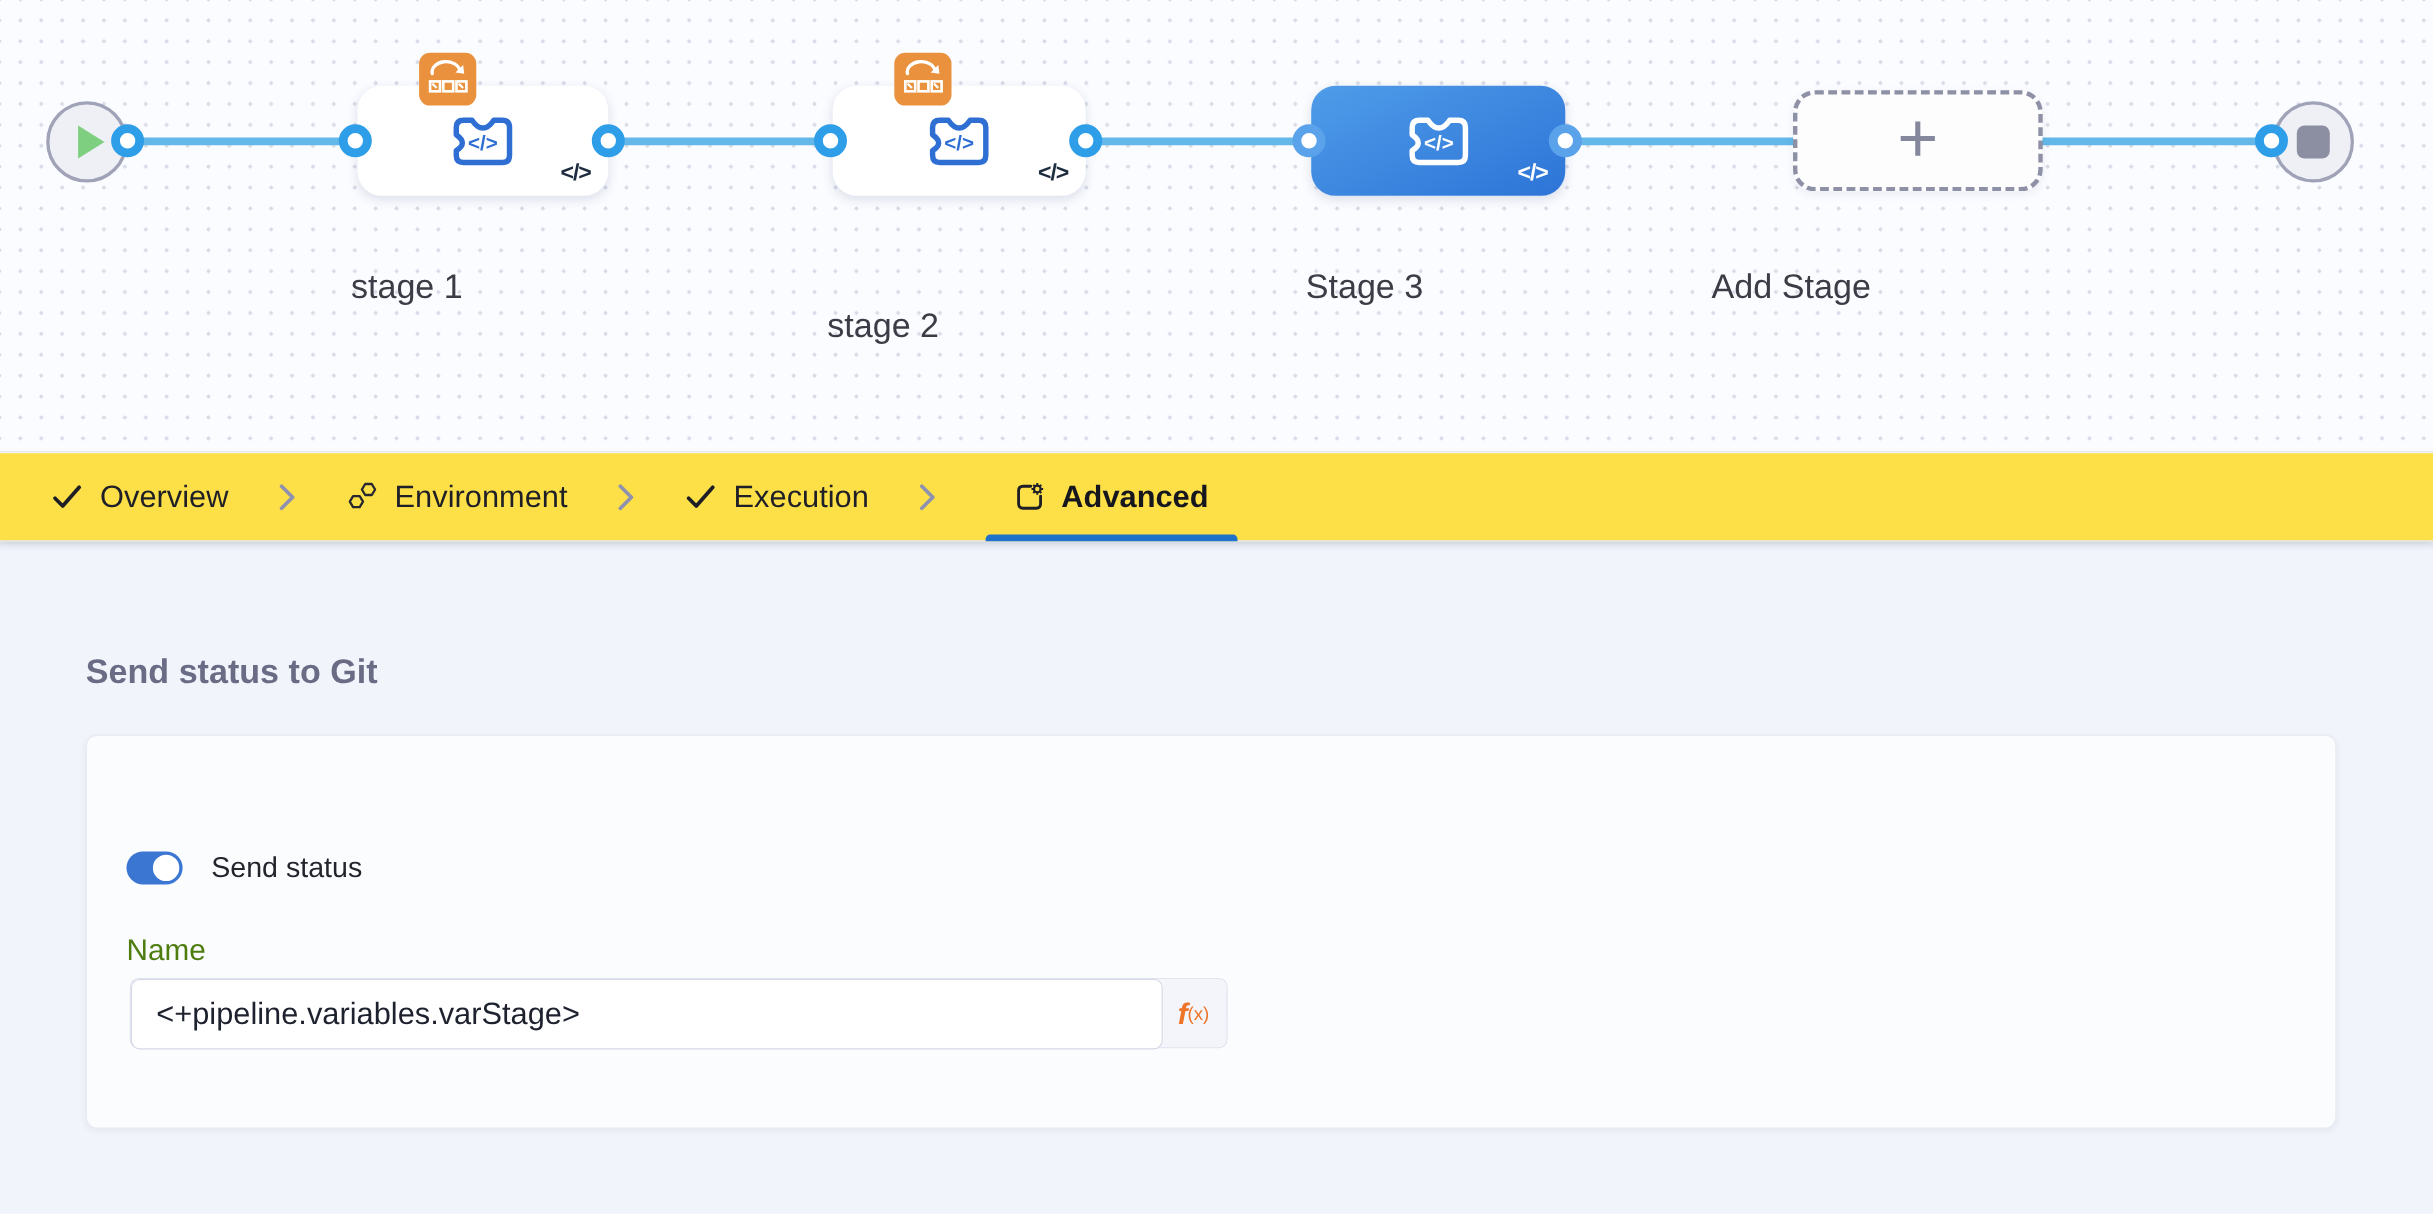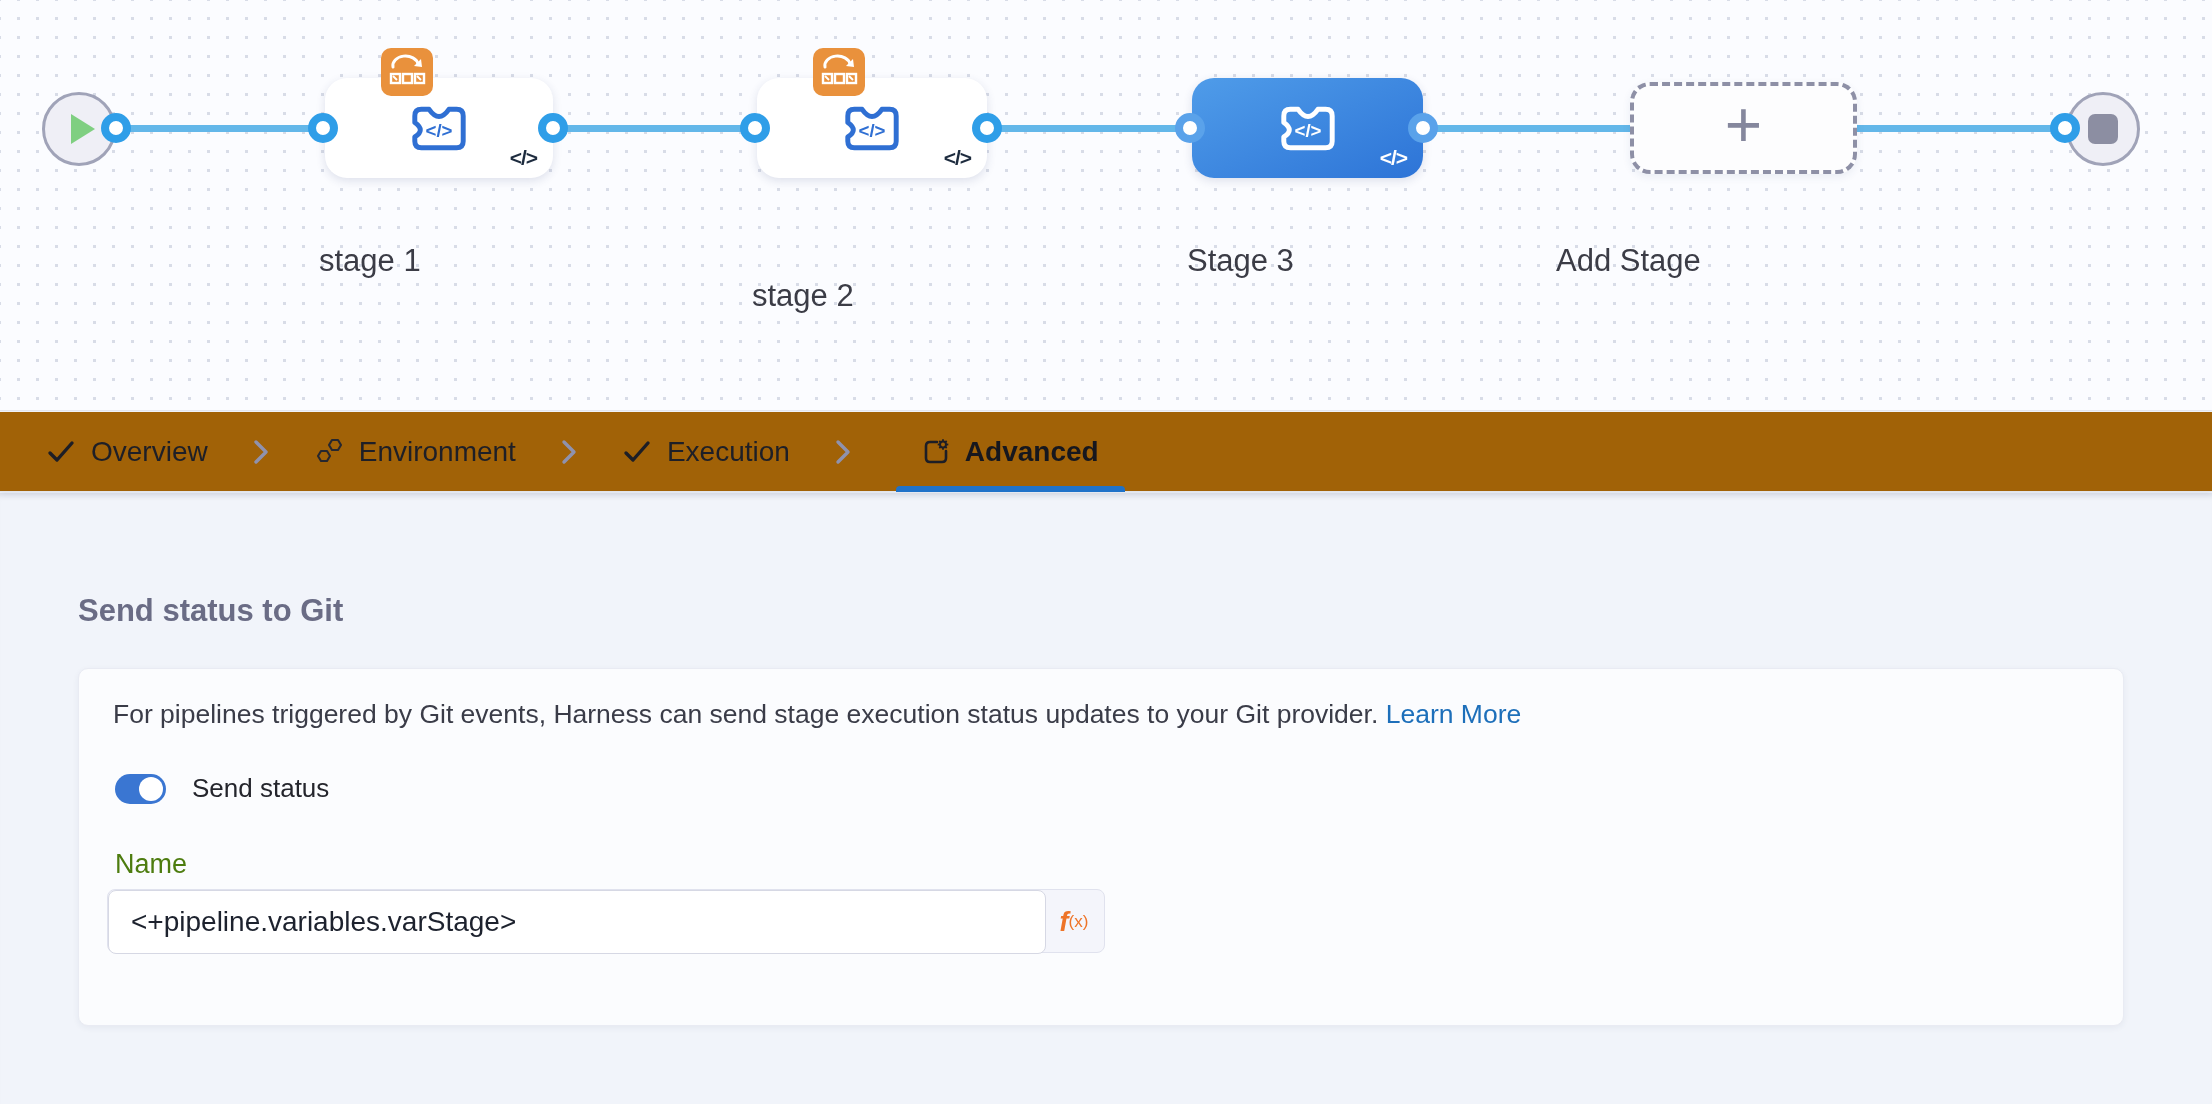--- a/index.html
+++ b/index.html
@@ -70,21 +70,21 @@
 
   .tpl-badge {
     position:absolute; left:56px; top:-30px; width:52px; height:48px;
     border-radius:10px; background:#e9913c; z-index:5;
     display:flex; align-items:center; justify-content:center;
   }
 
   
   .tabbar {
     position:absolute; left:0; top:412px; width:2212px; height:80px;
-    background:#a16207; border-bottom:1px solid #e2e5ec;
+    background:#fde047; border-bottom:1px solid #e2e5ec;
     box-shadow:0 3px 6px rgba(40,50,90,.08);
     display:flex; align-items:center; gap:42px; padding-left:46px; z-index:6;text-align:center;
   }
   .tab {
     display:flex; align-items:center; gap:15px; height:80px;
     font-size:28px; color:#1e1f27; cursor:pointer; position:relative;
   }
   .tab.active { padding:12px 26px; font-weight:700; color:#16171e; }
   .tab.active .underline {
     position:absolute; left:0; right:0; bottom:0; height:6px;
@@ -119,21 +119,21 @@
   }
   .toggle .knob {
     position:absolute; right:3px; top:3px; width:24px; height:24px;
     border-radius:50%; background:#ffffff;
   }
   .toggle-label { font-size:26px; color:#24252c; }
   .field-label {
     position:absolute; left:36px; top:180px; font-size:27px; color:#4d7c0f;
   }
   .input-group {
-    position:absolute; left:28px; top:220px; width:998px; height:64px;
+    position:absolute; left:39px; top:220px; width:998px; height:64px;
     background:#f4f5fb; border:1px solid #e0e2ee; border-radius:8px;
   }
   .text-input {
     position:absolute; left:0; top:0; width:938px; height:64px;
     background:#ffffff; border:1.5px solid #d6d8e4; border-radius:8px;
     padding:0 22px; font-size:28px; color:#1d222e;
     font-family:"Liberation Sans", sans-serif; outline:none;
   }
   .fx-btn {
     position:absolute; right:0; top:0; width:60px; height:64px;
@@ -289,24 +289,20 @@
     <span class="underline"></span>
   </div>
 </div>
 
 <div class="content">
 
   <div class="panel-title">Send status to Git</div>
 
   <div class="card">
 
-    <div class="desc">
-      <span>For pipelines triggered by Git events, Harness can send stage execution status updates to your Git provider.</span>
-      <span class="link">Learn More</span>
-    </div>
 
     <div class="toggle-row">
       <div class="toggle">
         <div class="knob"></div>
       </div>
       <span class="toggle-label">Send status</span>
     </div>
 
     <div class="field-label">Name</div>
 

